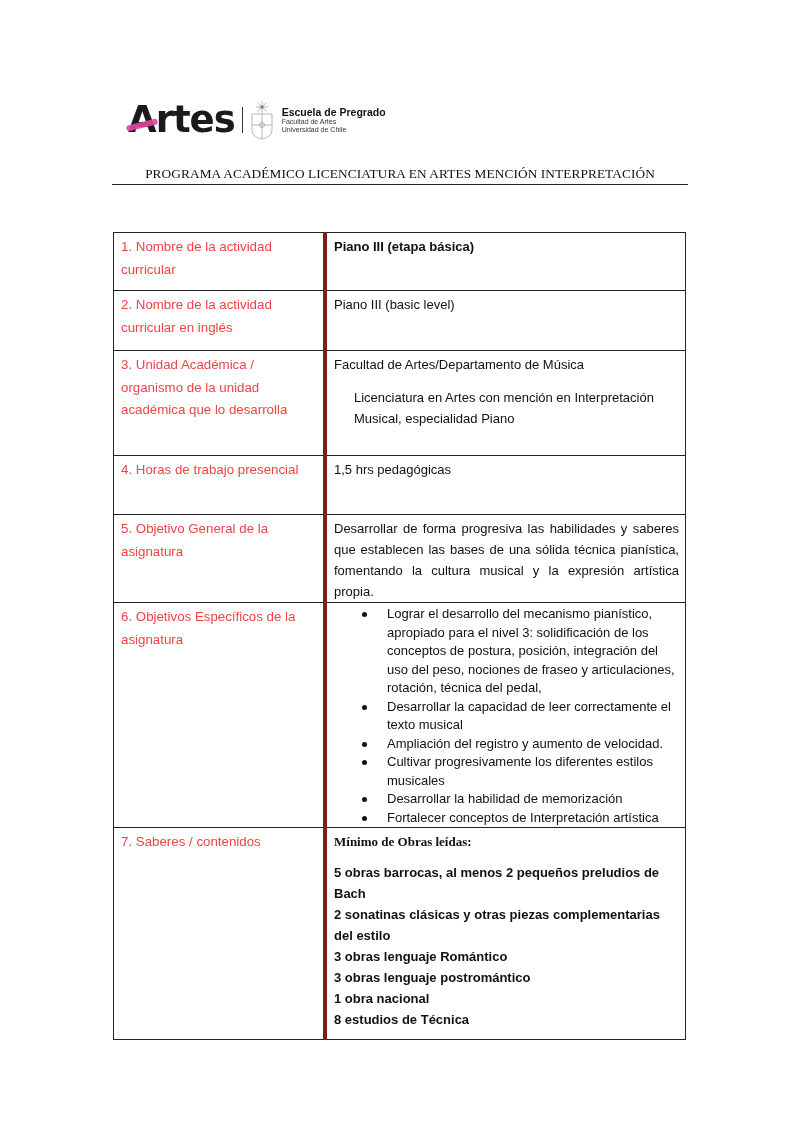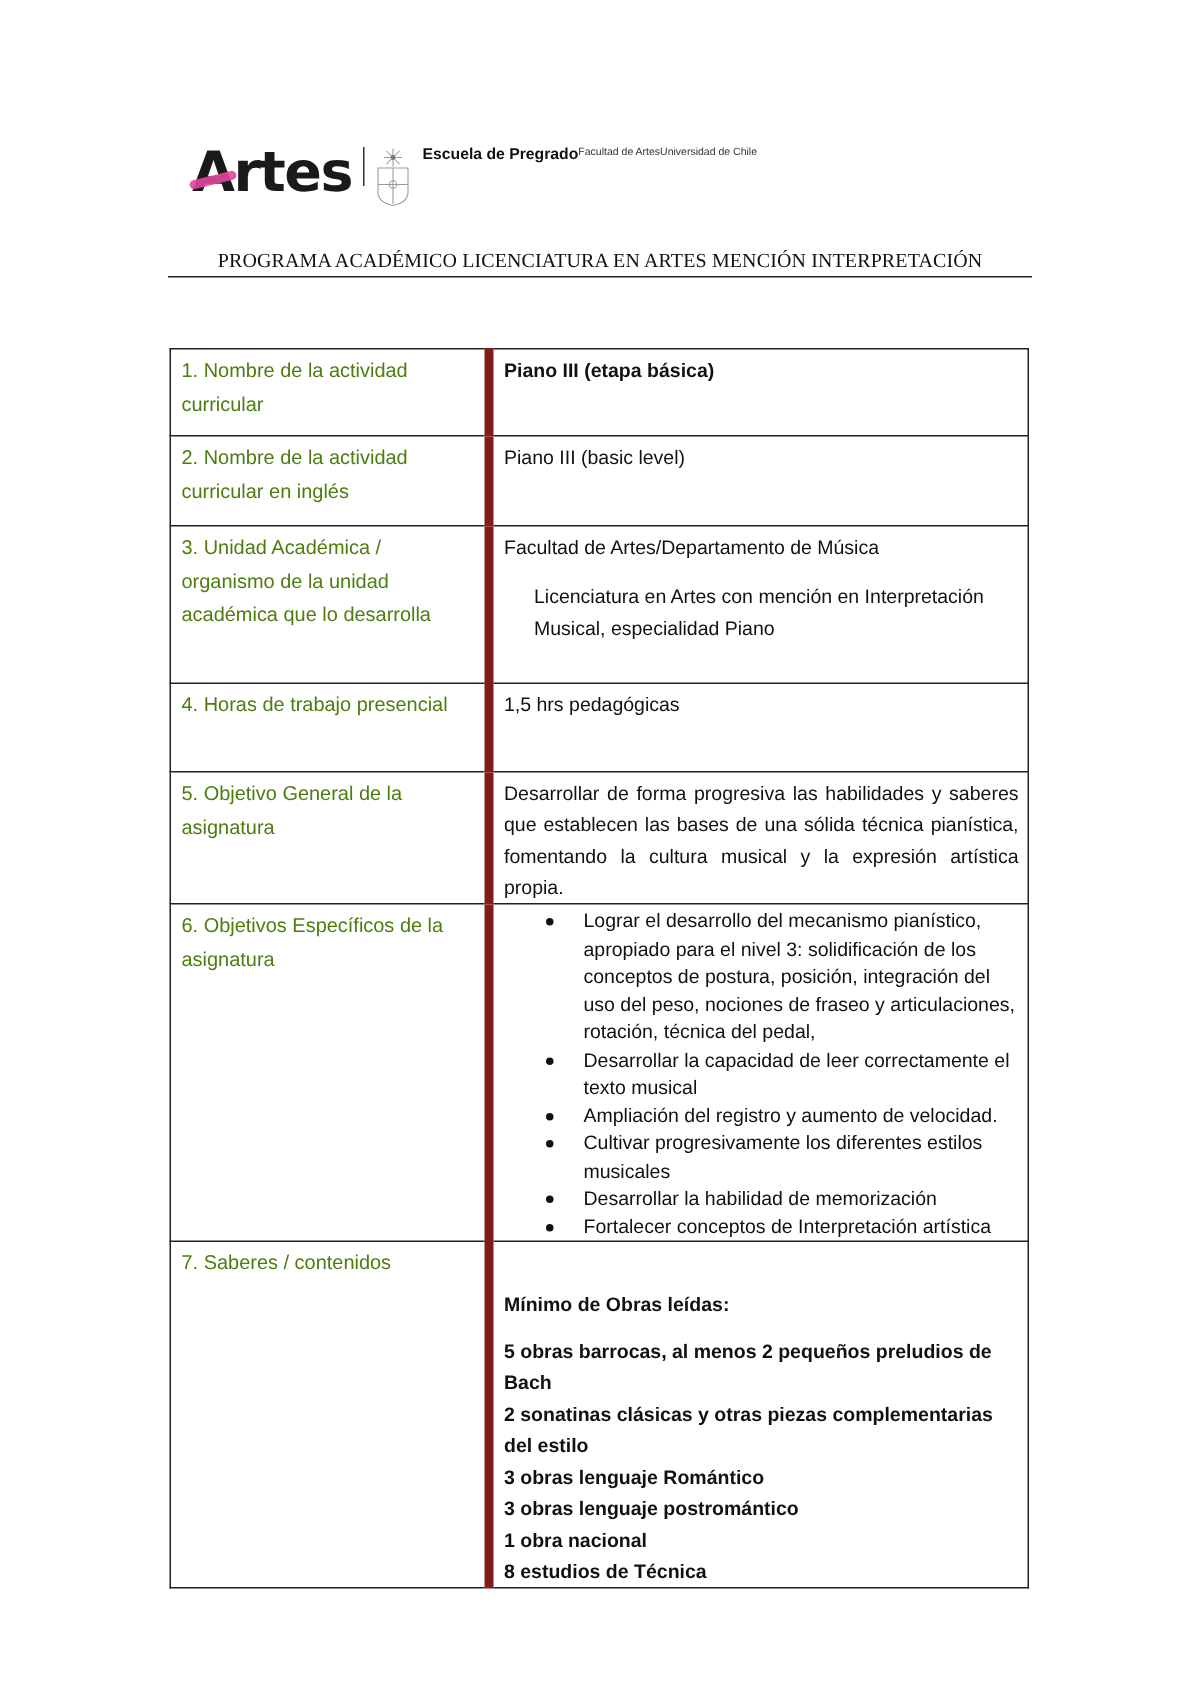--- a/index.html
+++ b/index.html
@@ -14,20 +14,21 @@
     overflow: hidden;
     font-family: "Liberation Sans", sans-serif;
     color: #000;
   }
   .header {
     position: absolute;
     left: 128px;
     top: 98px;
     height: 44px;
     display: flex;
+    align-items: center;
   }
   .logo-artes {
     position: relative;
     font-family: "DejaVu Sans", sans-serif;
     font-size: 37px;
     font-weight: bold;
     letter-spacing: -1px;
     color: #1a1a1a;
     line-height: 1;
     margin-top: -2px;
@@ -49,21 +50,21 @@
     background: #333;
     margin: 0 5px 0 7px;
   }
   .crest {
     width: 28px;
     height: 40px;
     margin-right: 6px;
   }
   .school-text {
     display: flex;
-    flex-direction: row;
+    flex-direction: column;
     line-height: 1.05;
   }
   .school-name {
     font-family: "Liberation Sans", sans-serif;
     font-weight: bold;
     font-size: 10.5px;
     color: #111;
   }
   .school-sub {
     font-family: "Liberation Sans", sans-serif;
@@ -99,25 +100,25 @@
     table-layout: fixed;
     font-family: "Liberation Sans", sans-serif;
   }
   table.program td {
     border: 1px solid #222;
     vertical-align: top;
     padding: 0;
   }
   table.program td.label-cell {
     width: 196px;
-    border-right: 6px solid #7f1d1d;
+    border-right: 4px solid #7f1d1d;
     padding: 3px 6px 0 7px;
     font-size: 13.3px;
     line-height: 22.5px;
-    color: #4d7c0f;
+    color: #ef4444;
     font-weight: 300;
   }
   table.program td.value-cell {
     padding: 3px 6px 0 7px;
     font-size: 13px;
     line-height: 21px;
     color: #111;
   }
   .center { }
   .bold { font-weight: bold; }
@@ -137,21 +138,21 @@
     content: "";
     position: absolute;
     left: -12px;
     top: 7px;
     width: 5px;
     height: 5px;
     border-radius: 50%;
     background: #111;
   }
   .para-gap { margin-top: 12px; }
-  .works-title { margin-top: 28px; font-weight: bold; }
+  .works-title { font-weight: bold; font-family: Liberation Serif, serif; }
   .works-list { margin-top: 10px; font-weight: bold; }
   .works-list div { line-height: 21px; }
 </style>
 </head>
 <body>
 
 <div class="header">
   <div class="logo-artes">
     <span class="swoosh"></span>
     <span>Artes</span>

